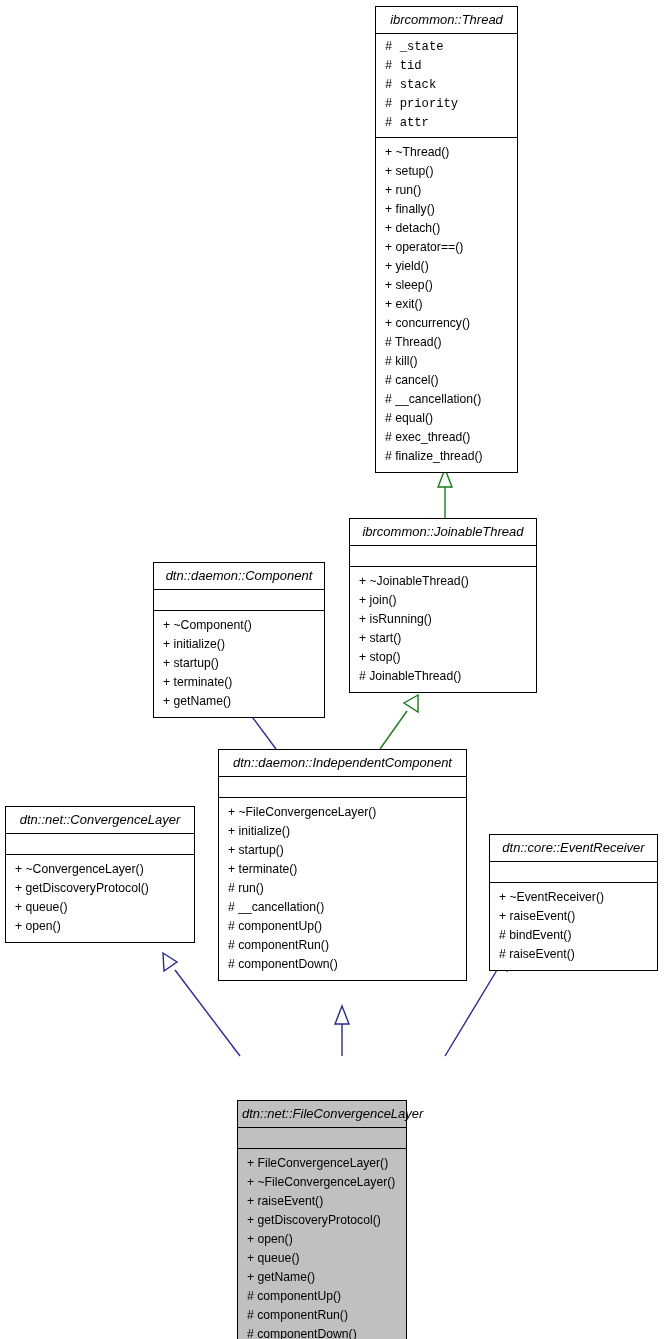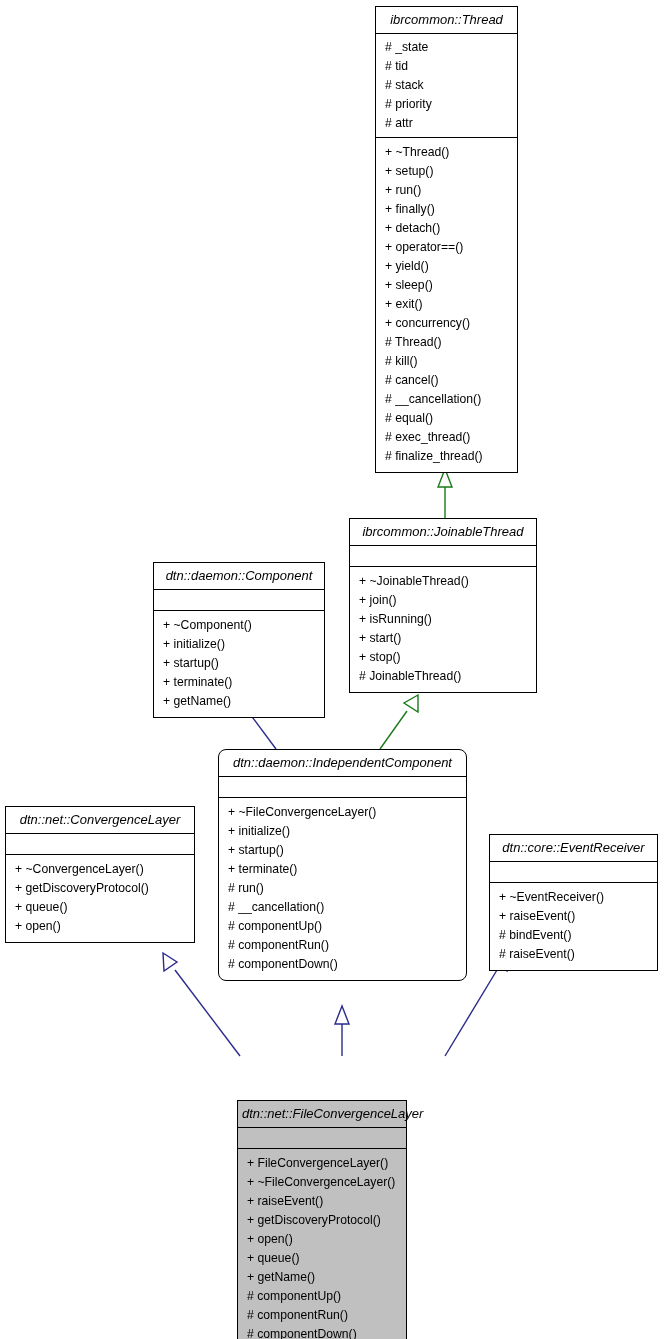--- a/index.html
+++ b/index.html
@@ -47,20 +47,21 @@
     padding: 6px 4px 7px 4px;
     border-bottom: 1px solid #000000;
     white-space: nowrap;
     font-size: 13px;
     font-style: italic;
   }
   .class-attrs {
     box-sizing: border-box;
     border-bottom: 1px solid #000000;
     padding: 4px 6px 4px 9px;
+    font-family: Liberation Mono, monospace;
   }
   .class-attrs.empty {
     height: 21px;
     padding: 0;
   }
   .class-ops {
     box-sizing: border-box;
     padding: 5px 6px 6px 9px;
   }
   .member {
@@ -156,21 +157,21 @@
     <div class="class-ops">
       <div class="member">+ ~JoinableThread()</div>
       <div class="member">+ join()</div>
       <div class="member">+ isRunning()</div>
       <div class="member">+ start()</div>
       <div class="member">+ stop()</div>
       <div class="member"># JoinableThread()</div>
     </div>
   </div>
 
-  <div class="uml-class" style="left:218px; top:749px; width:249px;border-radius:8px;">
+  <div class="uml-class" style="left:218px; top:749px; width:249px;">
     <div class="class-title">dtn::daemon::IndependentComponent</div>
     <div class="class-attrs empty"></div>
     <div class="class-ops">
       <div class="member">+ ~FileConvergenceLayer()</div>
       <div class="member">+ initialize()</div>
       <div class="member">+ startup()</div>
       <div class="member">+ terminate()</div>
       <div class="member"># run()</div>
       <div class="member"># __cancellation()</div>
       <div class="member"># componentUp()</div>

